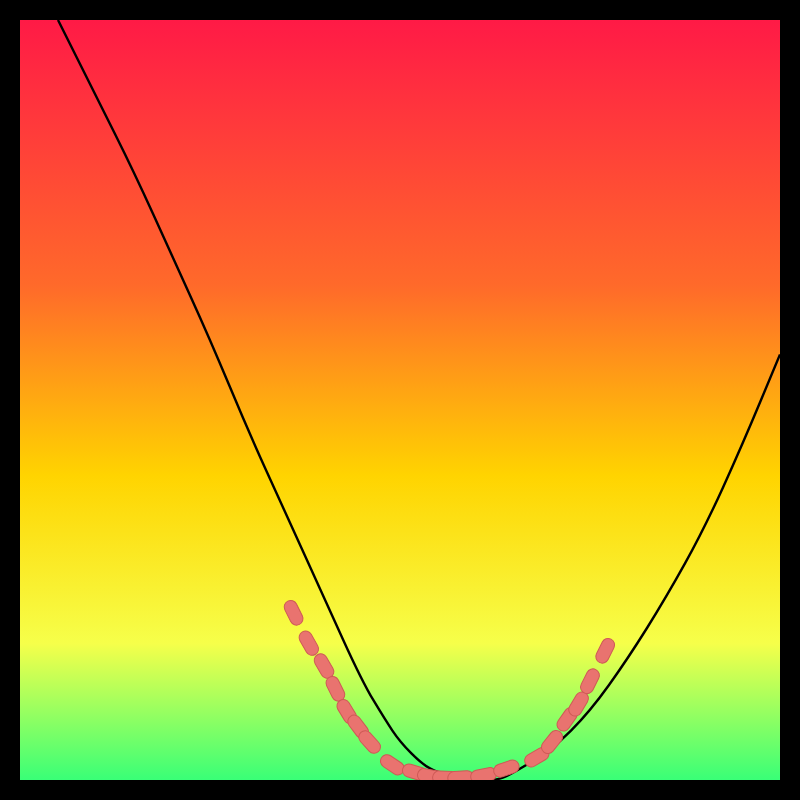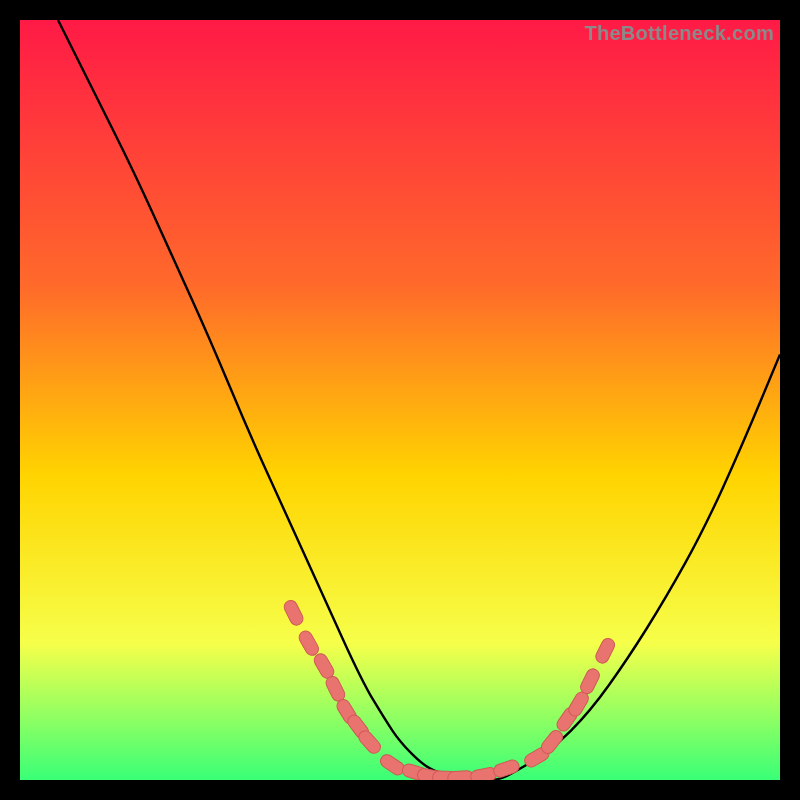--- a/index.html
+++ b/index.html
@@ -71,14 +71,13 @@
         <rect x="-13" y="-6.5" width="26" height="13" rx="6.5" fill="#e9736f" stroke="#ce5a56" stroke-width="1" transform="translate(463.6 755.4) rotate(-11.3)"></rect>
         <rect x="-13" y="-6.5" width="26" height="13" rx="6.5" fill="#e9736f" stroke="#ce5a56" stroke-width="1" transform="translate(486.4 748.6) rotate(-18.9)"></rect>
         <rect x="-13" y="-6.5" width="26" height="13" rx="6.5" fill="#e9736f" stroke="#ce5a56" stroke-width="1" transform="translate(516.8 737.2) rotate(-30.3)"></rect>
         <rect x="-13" y="-6.5" width="26" height="13" rx="6.5" fill="#e9736f" stroke="#ce5a56" stroke-width="1" transform="translate(532.0 722.0) rotate(-51.3)"></rect>
         <rect x="-13" y="-6.5" width="26" height="13" rx="6.5" fill="#e9736f" stroke="#ce5a56" stroke-width="1" transform="translate(547.2 699.2) rotate(-55.0)"></rect>
         <rect x="-13" y="-6.5" width="26" height="13" rx="6.5" fill="#e9736f" stroke="#ce5a56" stroke-width="1" transform="translate(558.6 684.0) rotate(-59.0)"></rect>
         <rect x="-13" y="-6.5" width="26" height="13" rx="6.5" fill="#e9736f" stroke="#ce5a56" stroke-width="1" transform="translate(570.0 661.2) rotate(-63.4)"></rect>
         <rect x="-13" y="-6.5" width="26" height="13" rx="6.5" fill="#e9736f" stroke="#ce5a56" stroke-width="1" transform="translate(585.2 630.8) rotate(-63.4)"></rect>
       </g>
   </svg>
-  <div class="watermark">TheBottleneck.com</div>
 </div>
 
 </body></html>

